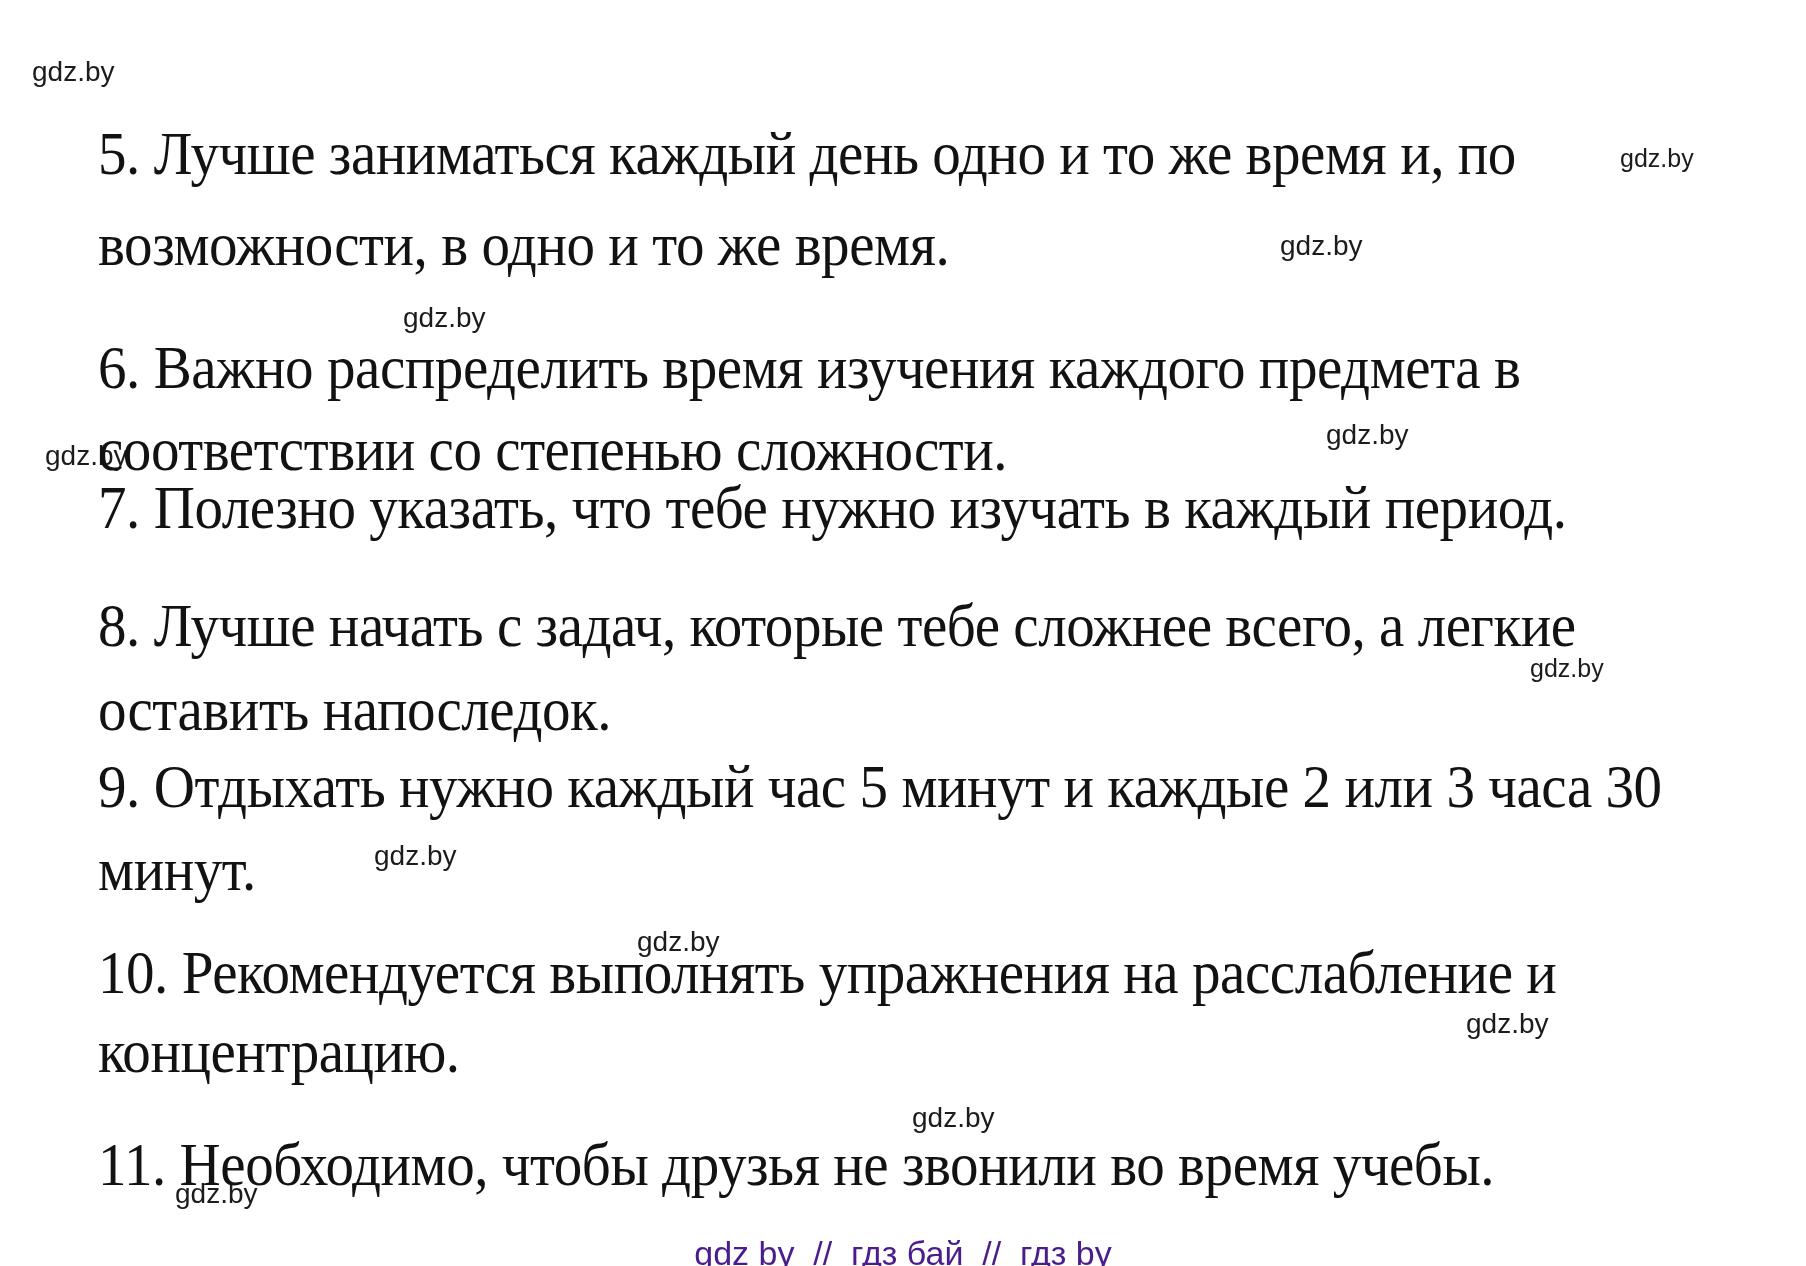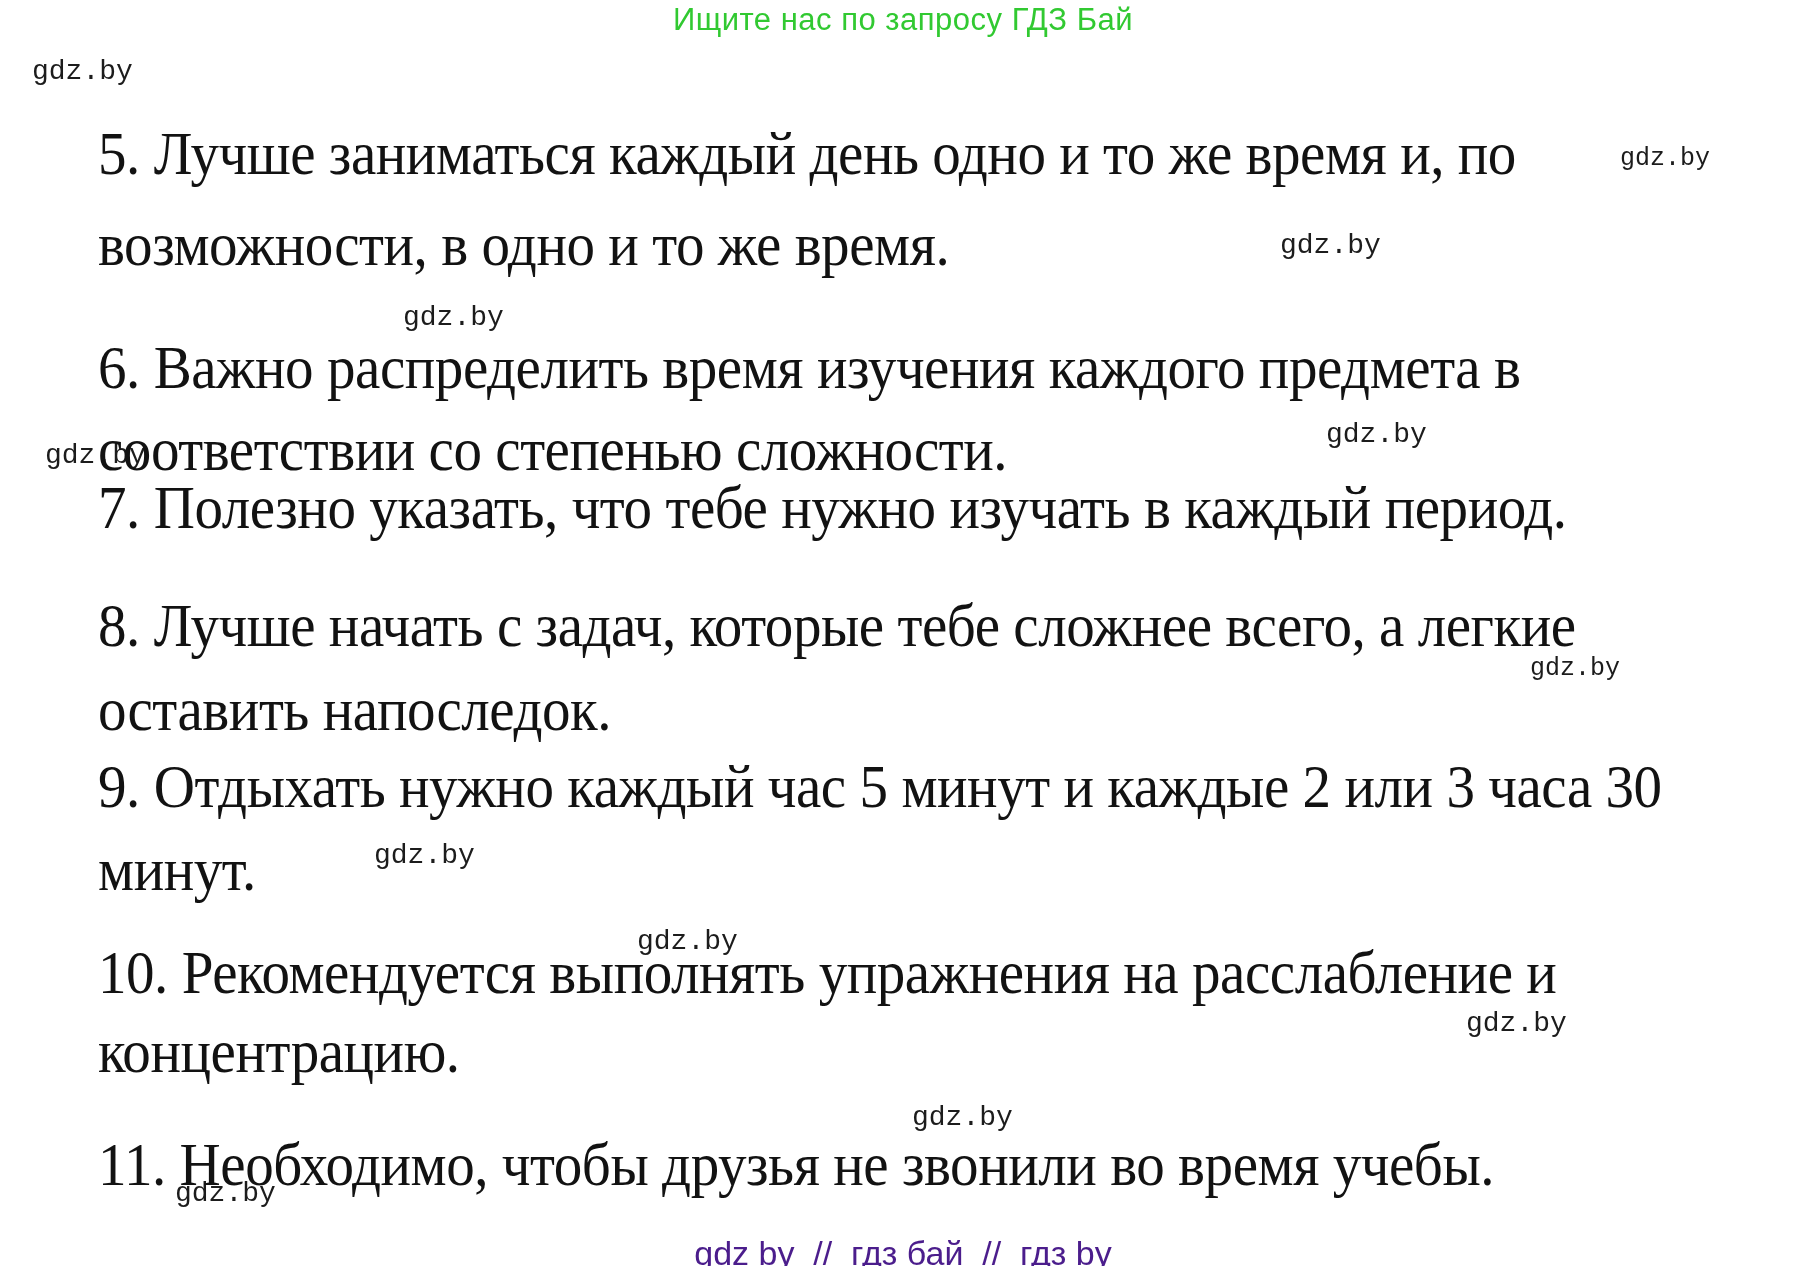--- a/index.html
+++ b/index.html
@@ -31,41 +31,40 @@
     left: 98px;
     font-size: 62px;
     color: #121212;
     white-space: nowrap;
     transform: scaleX(0.92);
     transform-origin: left top;
     letter-spacing: -0.5px;
   }
   .wm {
     position: absolute;
-    font-family: Liberation Mono, monospace;
+    font-family: Liberation Sans, sans-serif;
     font-size: 28px;
     white-space: nowrap;
   }
   .footer {
     position: absolute;
     top: 1234px;
     left: 0;
     width: 100%;
     text-align: center;
     font-family: "Liberation Sans", "DejaVu Sans", sans-serif;
     font-size: 34px;
     white-space: pre;
   }
 </style>
 </head>
 <body>
 
 <div class="page">
 
-  <div class="promo" style="color: rgb(49, 201, 49);">Ищите нас по запросу ГДЗ Бай</div>
 
   <span class="wm" style="left: 32px; top: 56px; color: rgb(28, 28, 28);">gdz.by</span>
   <span class="wm" style="left: 1620px; top: 144px; font-size: 25px; color: rgb(28, 28, 28);">gdz.by</span>
   <span class="wm" style="left: 1280px; top: 230px; color: rgb(28, 28, 28);">gdz.by</span>
   <span class="wm" style="left: 403px; top: 302px; color: rgb(28, 28, 28);">gdz.by</span>
   <span class="wm" style="left: 1326px; top: 419px; color: rgb(28, 28, 28);">gdz.by</span>
   <span class="wm" style="left: 45px; top: 440px; color: rgb(28, 28, 28);">gdz.by</span>
   <span class="wm" style="left: 1530px; top: 654px; font-size: 25px; color: rgb(28, 28, 28);">gdz.by</span>
   <span class="wm" style="left: 374px; top: 840px; color: rgb(28, 28, 28);">gdz.by</span>
   <span class="wm" style="left: 637px; top: 926px; color: rgb(28, 28, 28);">gdz.by</span>

